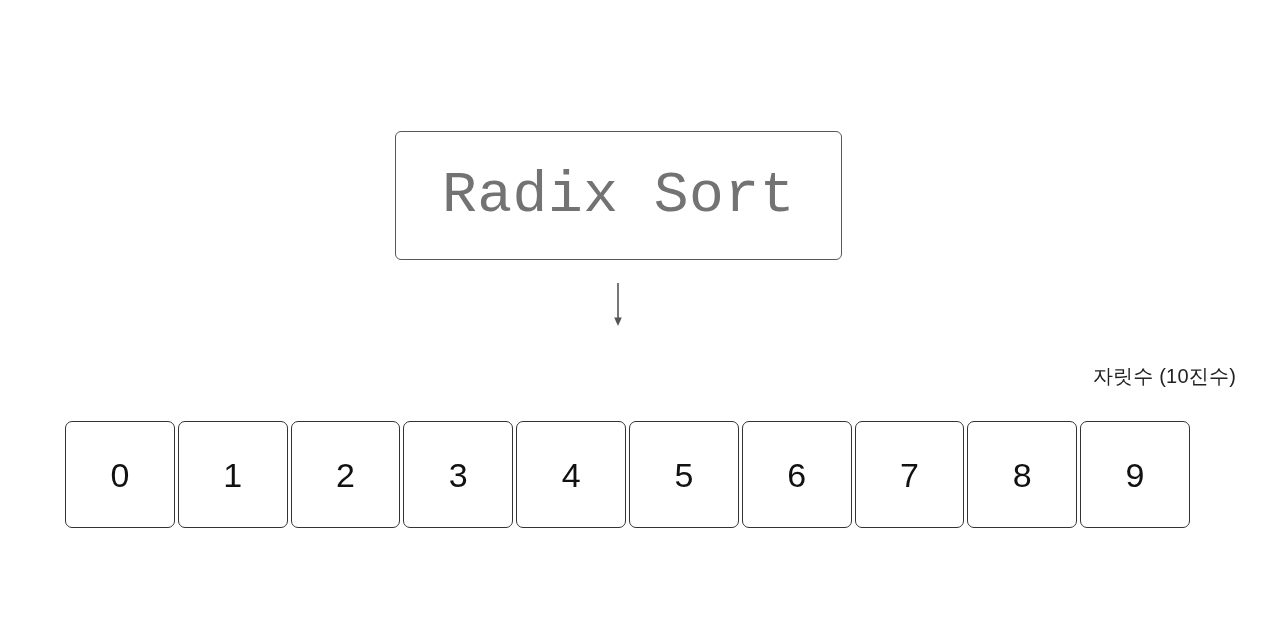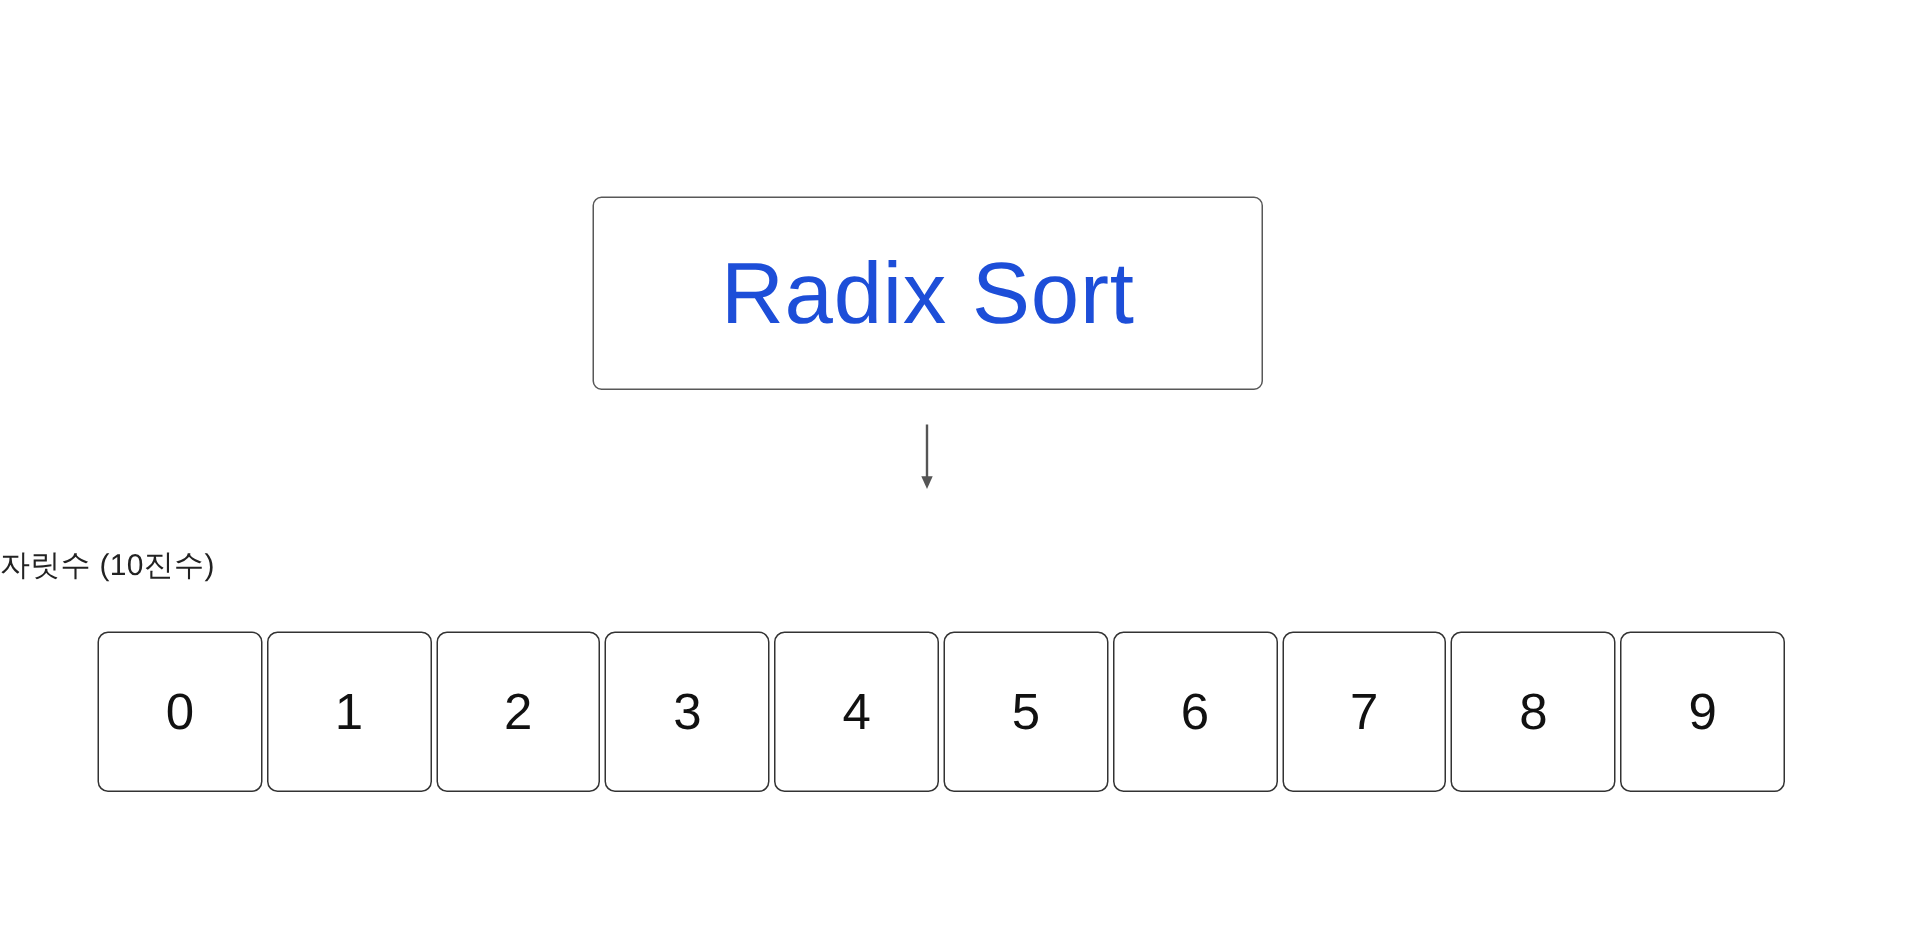--- a/index.html
+++ b/index.html
@@ -33,44 +33,45 @@
     border-radius: 6px;
     background: #ffffff;
     display: flex;
     align-items: center;
     justify-content: center;
   }
   .title-text {
     font-size: 58px;
     font-weight: 300;
     letter-spacing: 0.5px;
-    color: #1d4ed8;
+    color: #737373;
     line-height: 1;
     white-space: nowrap;
+    font-family: Liberation Mono, monospace;
   }
 
   
   .arrow-wrap {
     position: absolute;
     left: 600px;
     top: 281px;
     width: 36px;
     height: 48px;
   }
   .arrow-wrap svg {
     display: block;
   }
 
   
   .digit-label {
     position: absolute;
     left: 0;
     top: 363px;
     width: 1236px;   
-    text-align: left;
+    text-align: right;
     font-size: 20px;
     font-weight: 400;
     color: #222222;
     letter-spacing: 0.2px;
     white-space: nowrap;
   }
 
   
   .bucket-row {
     position: absolute;

